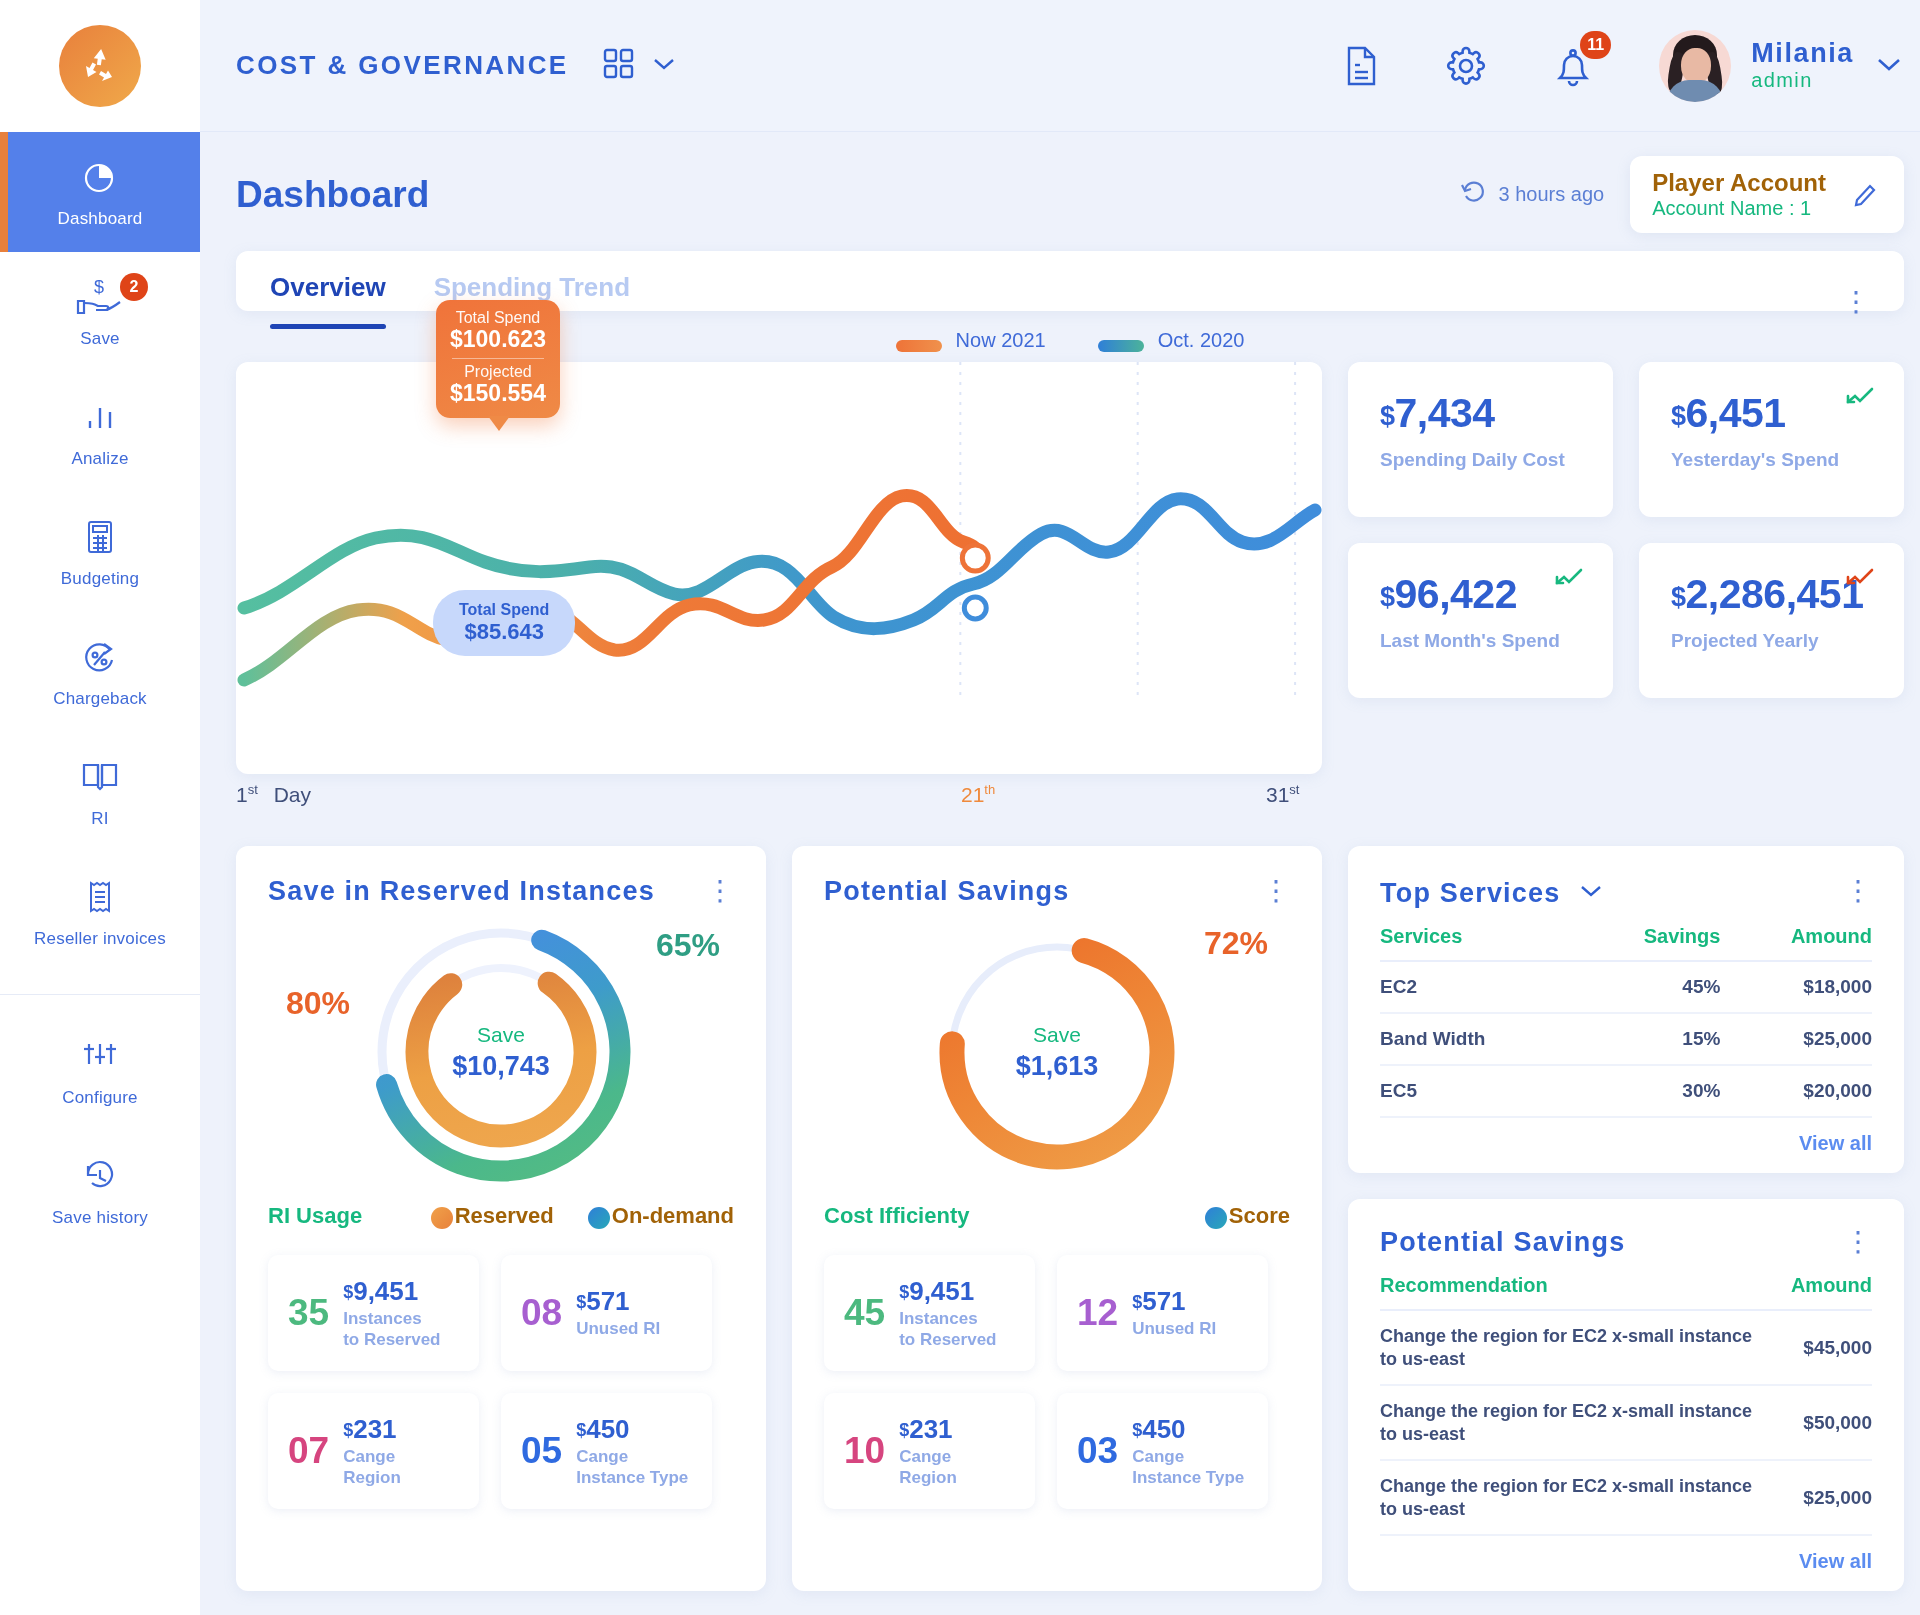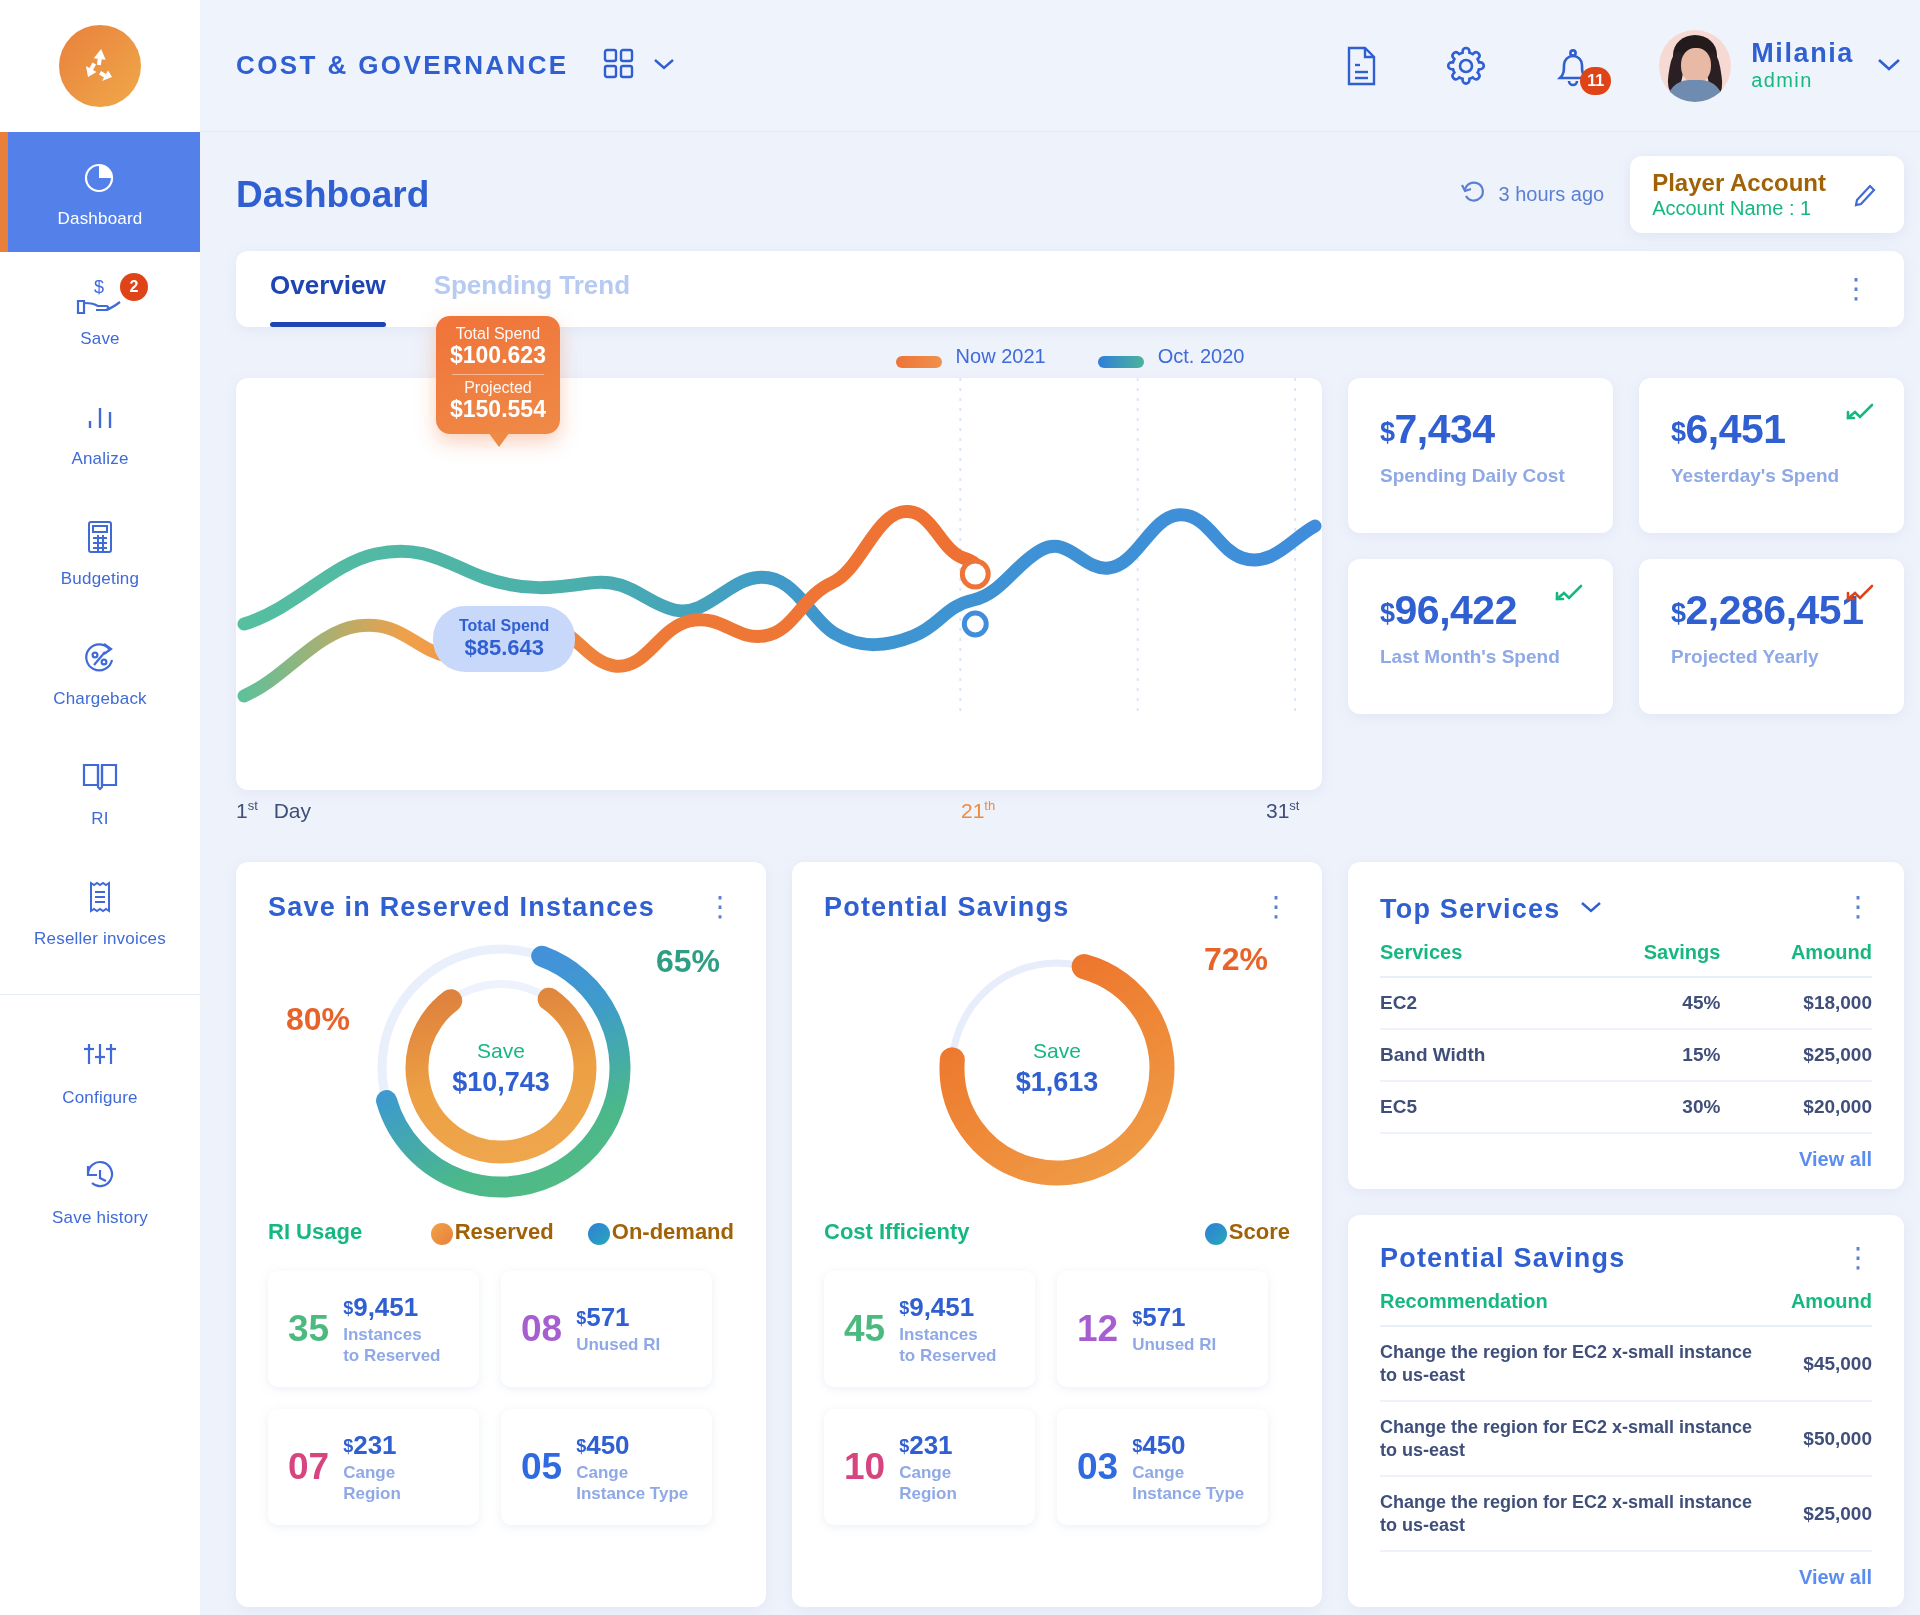--- a/index.html
+++ b/index.html
@@ -55,21 +55,21 @@
     padding: 0 40px 0 36px; background: #eff3fc;
     border-bottom: 1px solid #e2e9f8;
   }
   .brand {
     color: #2f5fd0; font-size: 26px; font-weight: bold; letter-spacing: 2.4px;
   }
   .grid-toggle { display: flex; align-items: center; gap: 14px; margin-left: 32px; cursor: pointer; }
   .topbar-spacer { flex: 1; }
   .top-icons { display: flex; align-items: center; gap: 58px; margin-right: 62px; }
   .ticon { position: relative; cursor: pointer; display: flex; }
-  .ticon .badge-dot { top: -10px; right: -14px; margin-top: 36px; }
+  .ticon .badge-dot { top: -10px; right: -14px; }
   .profile { display: flex; align-items: center; gap: 20px; cursor: pointer; }
   .avatar {
     width: 72px; height: 72px; border-radius: 50%; overflow: hidden;
     background: #f7d9d4; position: relative; flex-shrink: 0;
   }
   .avatar .hair { position: absolute; left: 14px; top: 5px; width: 44px; height: 40px; background: #231a1c; border-radius: 50% 50% 38% 38%; }
   .avatar .hair2 { position: absolute; left: 10px; top: 22px; width: 14px; height: 40px; background: #2a2023; border-radius: 40%; transform: rotate(9deg); }
   .avatar .hair3 { position: absolute; right: 10px; top: 22px; width: 14px; height: 42px; background: #2a2023; border-radius: 40%; transform: rotate(-9deg); }
   .avatar .face { position: absolute; left: 22px; top: 18px; width: 30px; height: 36px; background: #e8b9a4; border-radius: 46% 46% 50% 50%; }
   .avatar .body { position: absolute; left: 8px; bottom: 0; width: 56px; height: 22px; background: #6f8cb0; border-radius: 26px 26px 0 0; }
@@ -84,22 +84,22 @@
   .refresh { display: flex; align-items: center; gap: 12px; color: #5b7fd4; font-size: 20px; margin-right: 26px; cursor: pointer; }
   .acct-card {
     background: #fff; border-radius: 12px; padding: 13px 22px;
     display: flex; align-items: center; gap: 26px;
     box-shadow: 0 3px 14px rgba(140,160,200,.16); min-width: 250px;
   }
   .acct-title { color: #a16207; font-size: 24px; font-weight: bold; }
   .acct-sub { color: #16b87f; font-size: 20px; }
 
   .tabs-card {
-    background: #fff; border-radius: 12px; height: 76px;
-    display: flex; align-items: center; padding: 0 34px;
+    background: #fff; border-radius: 12px; height: 60px;
+    display: flex; align-items: flex-end; padding: 0 34px;
     box-shadow: 0 3px 14px rgba(140,160,200,.13); margin-top: 8px;
   }
   .tab { font-size: 26px; font-weight: bold; cursor: pointer; position: relative; padding-bottom: 8px; }
   .tab.active { color: #1f45b5; }
   .tab.active::after { content:""; position:absolute; left:0; right:0; bottom:-18px; height: 5px; background:#1f45b5; border-radius:3px;}
   .tab.inactive { color: #b7caf2; margin-left: 48px; }
   .tabs-spacer { flex: 1; }
   .kebab { color: #5b7fd4; font-size: 28px; letter-spacing: 0; cursor: pointer; line-height: .6; text-align:center;}
   .kebab span { display:block; }
 

